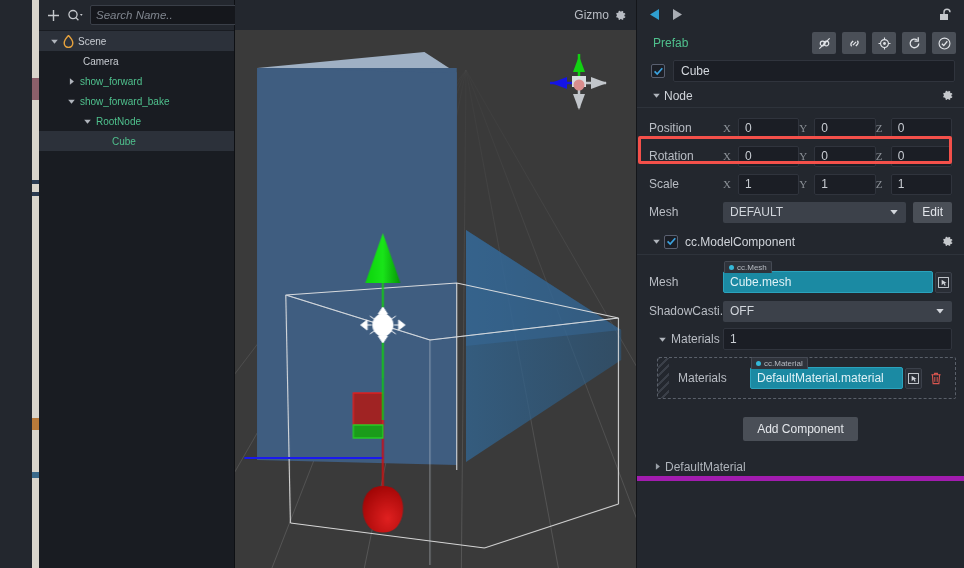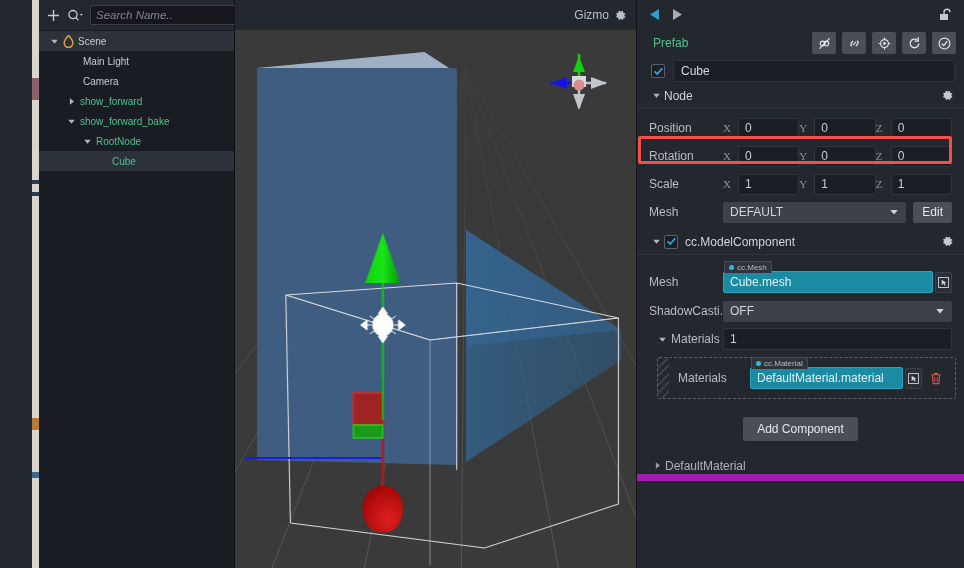--- a/index.html
+++ b/index.html
@@ -96,21 +96,21 @@
 
   .mat-array { margin: 4px 8px 0 20px; border: 1px dashed #5a606a; border-radius: 2px; padding: 9px 10px 9px 4px; position: relative; }
   .mat-array .hatch { position: absolute; left: 0; top: 0; bottom: 0; width: 11px;
     background: repeating-linear-gradient(135deg, #3a3f48 0 2px, transparent 2px 6px); }
   .mat-inner-row { display: flex; align-items: center; padding-left: 16px; }
   .mat-inner-row .prop-label { width: 72px; flex: 0 0 72px; }
 
   .add-comp-wrap { display: flex; justify-content: center; margin-top: 18px; }
   .add-comp { padding: 0 14px; height: 24px; background: #4a4f57; border-radius: 2px; color: #e4e7eb; font-size: 12px; display: flex; align-items: center; cursor: pointer; }
 
-  .mat-foot { margin-top: 16px; height: 24px; display: flex; align-items: center; padding: 0 12px; border-bottom: 7px solid #a21caf; }
+  .mat-foot { margin-top: 16px; height: 24px; display: flex; align-items: center; padding: 0 12px; border-bottom: 5px solid #a21caf; }
   .mat-foot .tri { width: 16px; flex: 0 0 16px; height: 24px; }
   .mat-foot-label { font-size: 12px; color: #aeb3ba; }
 </style>
 </head>
 <body>
 
 <div class="app">
 
   <div class="edge-sliver">
     <div class="mk" style="top:78px;height:22px;background:#8b5f6a;"></div>
@@ -159,23 +159,20 @@
             </svg>
         </span>
         <span class="node-ico">
           <svg width="11" height="13" viewBox="0 0 11 13">
               <path d="M5.5 0.6C5.5 0.6 1.2 5 1.2 8.1a4.3 4.3 0 0 0 8.6 0C9.8 5 5.5 0.6 5.5 0.6z" fill="none" stroke="#e8a33d" stroke-width="1.4"></path>
             </svg>
         </span>
         <span class="node-label">Scene</span>
       </div>
 
-      <div class="node-row" style="padding-left:42px">
-        <span class="node-label">Main Light</span>
-      </div>
 
       <div class="node-row" style="padding-left:42px">
         <span class="node-label">Camera</span>
       </div>
 
       <div class="node-row" style="padding-left:25px">
         <span class="tri">
           <svg width="9" height="9" viewBox="0 0 9 9">
               <path d="M2.9 1.3v6.4l4-3.2z" fill="#b0b5bc"></path>
             </svg>

